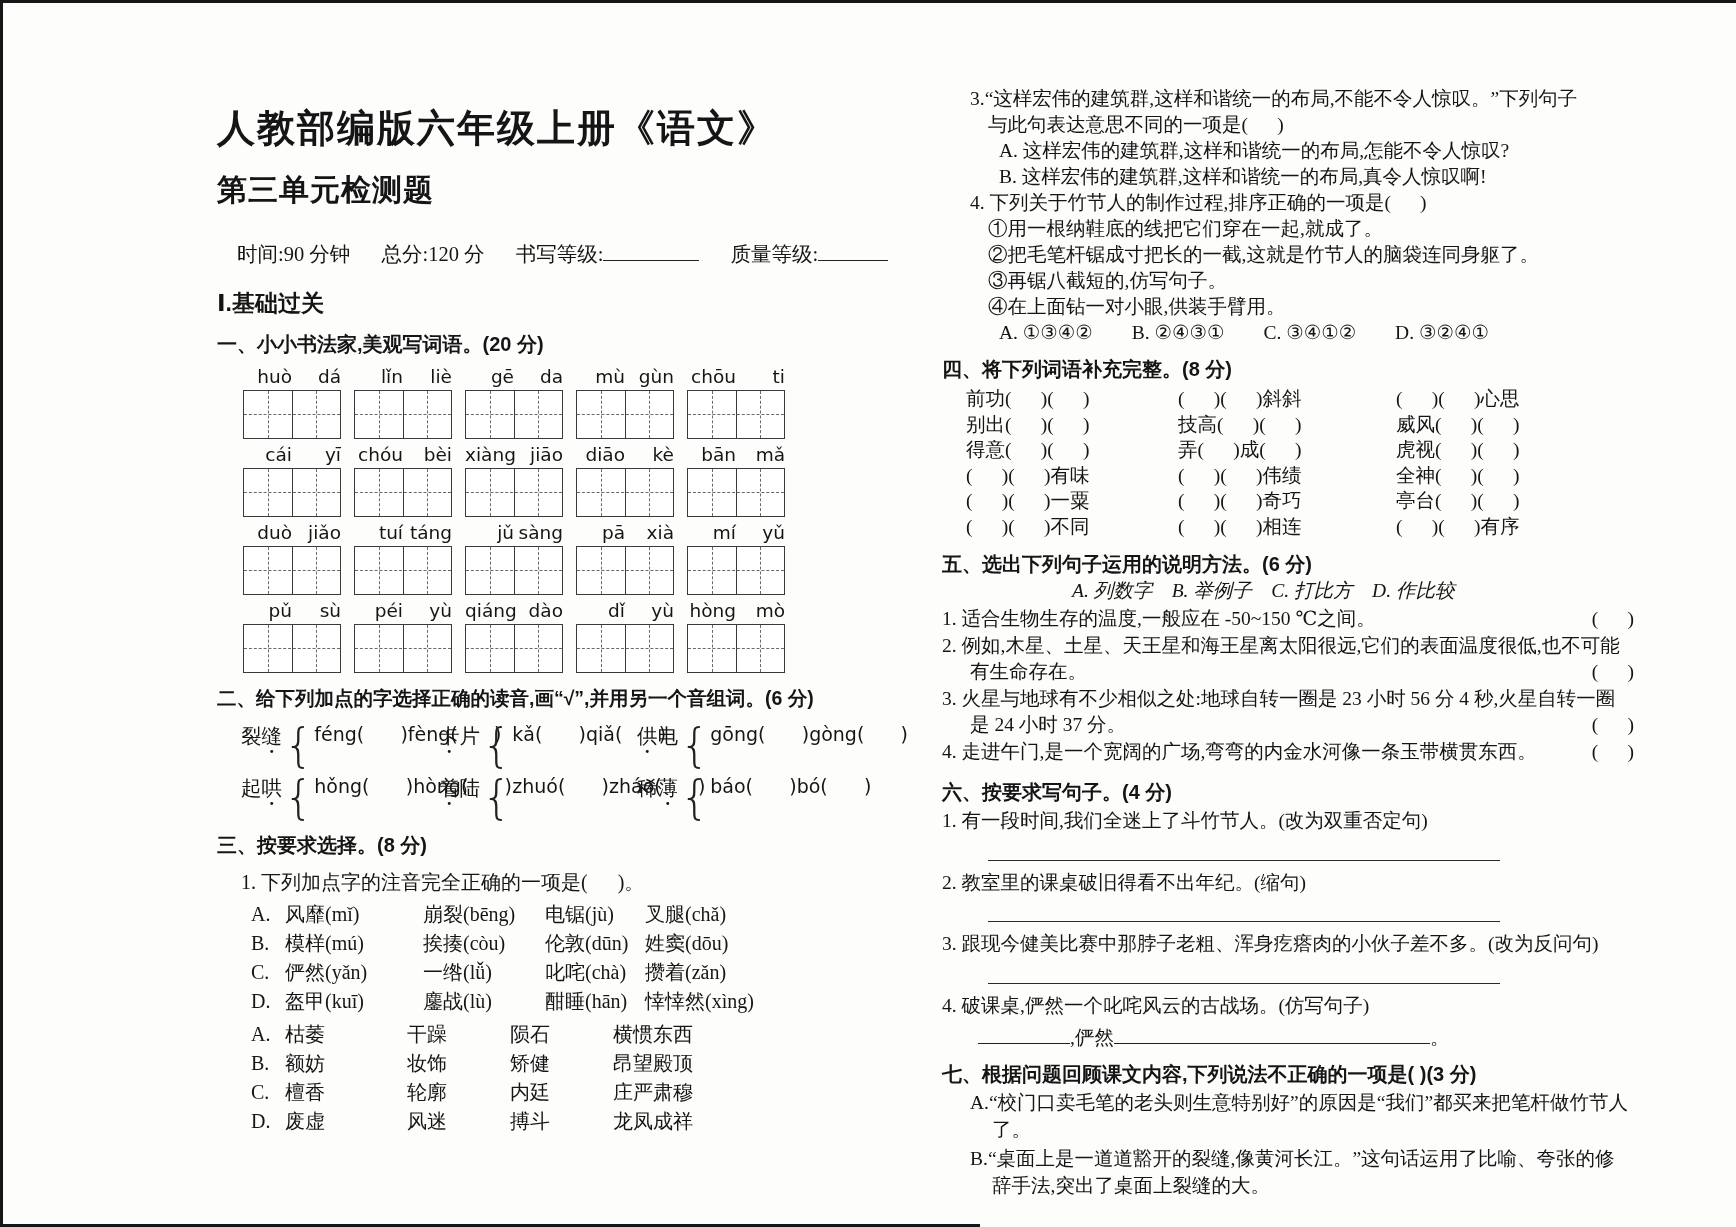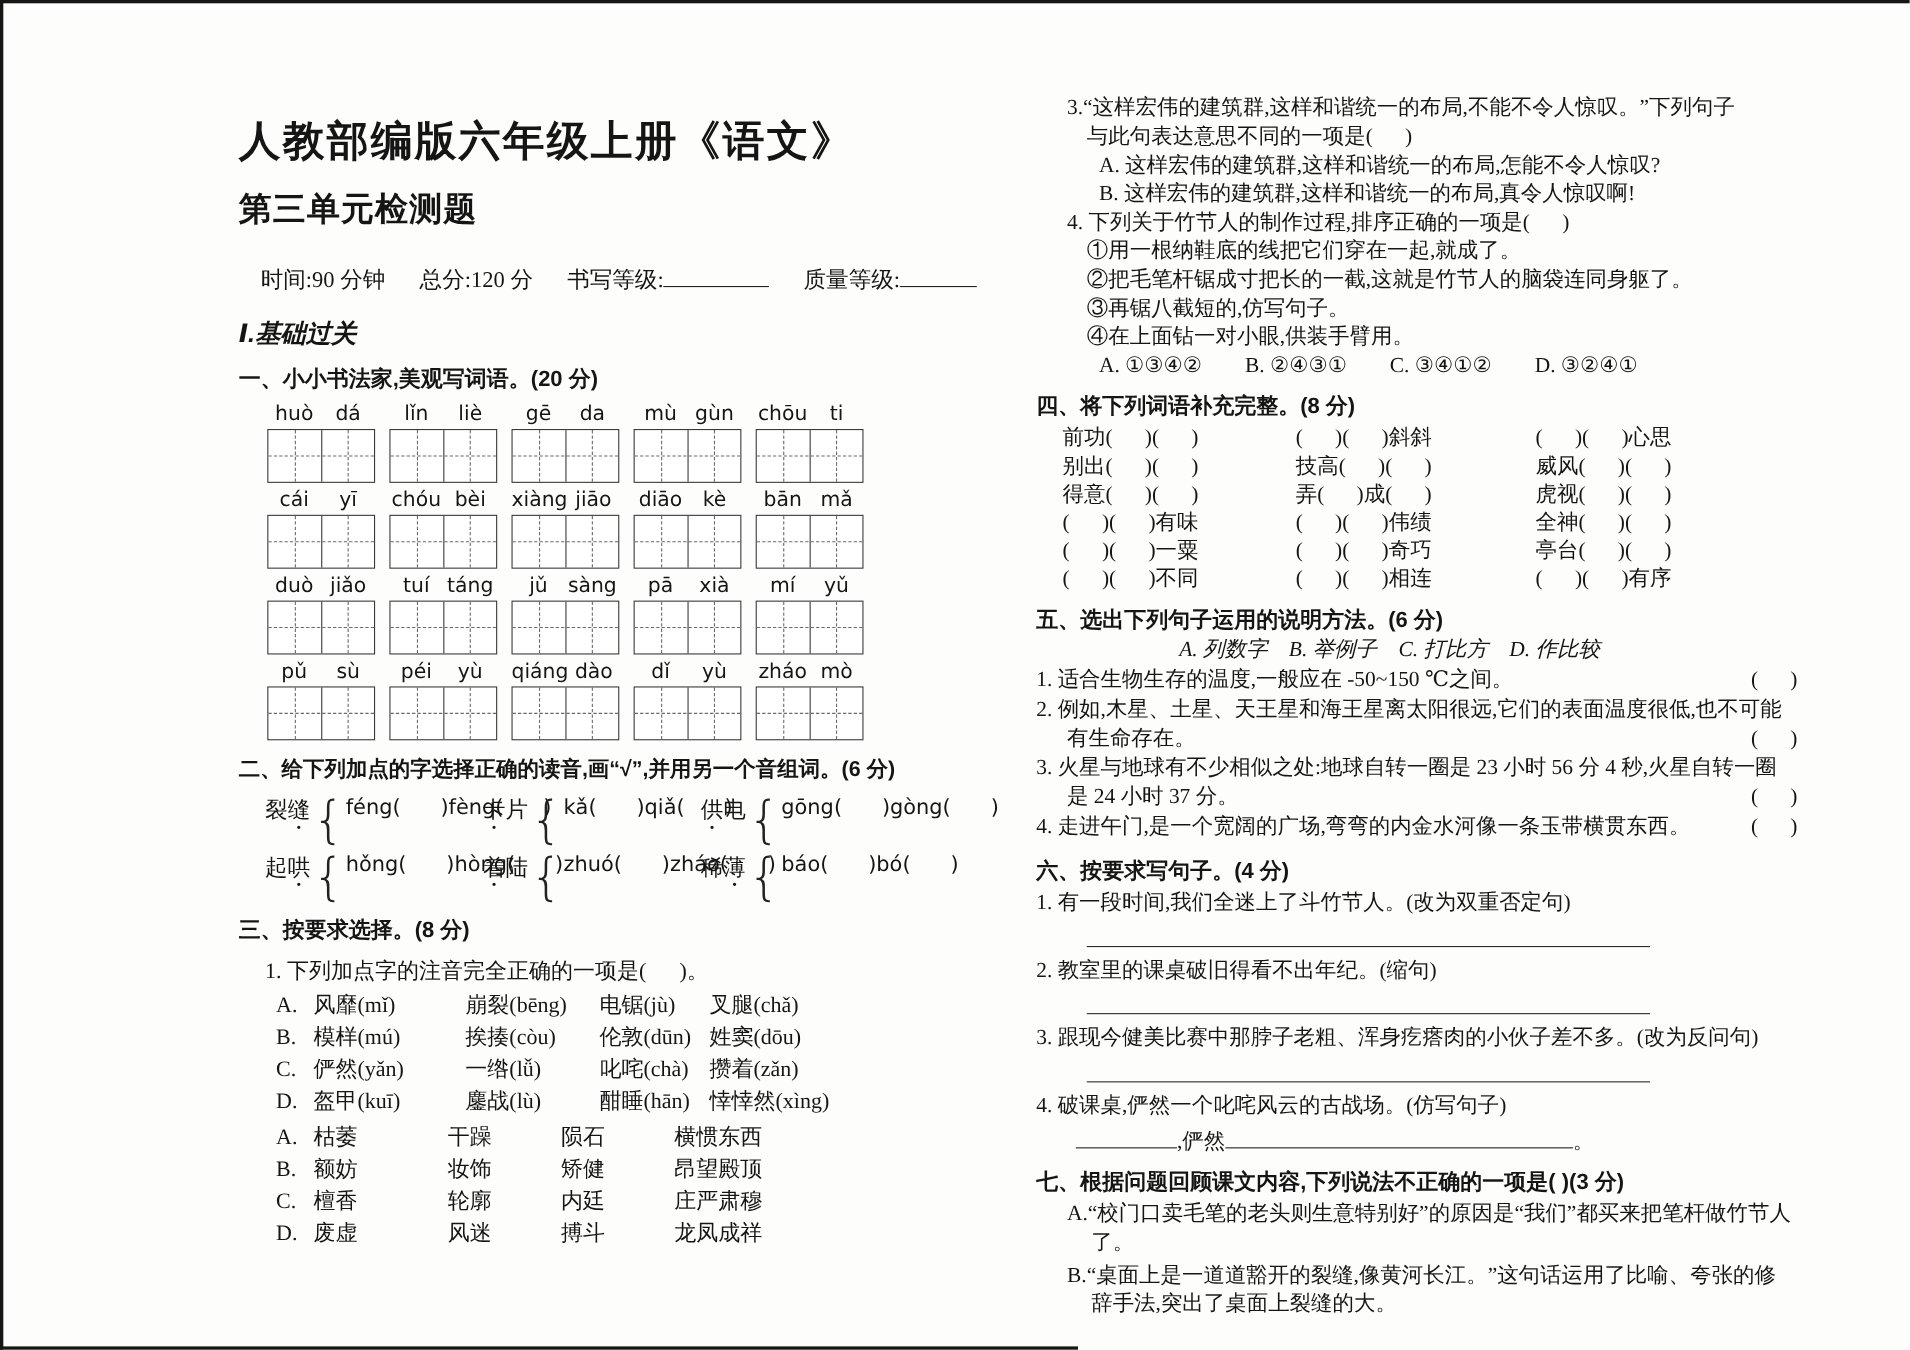--- a/index.html
+++ b/index.html
@@ -17,30 +17,30 @@
   .col-right{position:absolute;left:942px;top:86px;width:692px;font-size:19.5px;line-height:26px;}
 
   .exam-title{font-family:"Liberation Sans","DejaVu Sans",sans-serif;font-weight:bold;
     font-size:38px;letter-spacing:2px;text-align:left;white-space:nowrap;}
   .exam-subtitle{font-family:"Liberation Sans","DejaVu Sans",sans-serif;font-weight:bold;
     font-size:30px;text-align:left;margin-top:16px;letter-spacing:1px;}
   .meta-row{margin-top:28px;font-size:20.5px;white-space:nowrap;padding-left:20px;}
   .meta-row .gap{display:inline-block;width:26px;}
   .blank{display:inline-block;border-bottom:1.7px solid #222;height:1em;vertical-align:baseline;}
   .section-head{font-family:"Liberation Sans","DejaVu Sans",sans-serif;font-weight:bold;
-    font-size:23px;margin-top:20px;font-style:italic;}
+    font-size:23px;margin-top:20px;}
   .q-head{font-family:"Liberation Sans","DejaVu Sans",sans-serif;font-weight:bold;
     font-size:20px;margin-top:12px;white-space:nowrap;}
 
   
   #q1-rows{margin-top:8px;padding-left:26px;}
   .q1-row{display:flex;gap:13px;margin-bottom:5px;}
   .wgroup{width:98px;flex:0 0 auto;}
   .plabel{display:flex;height:24px;font-family:"DejaVu Sans",sans-serif;font-size:18.5px;}
-  .plabel span{flex:1;text-align:center;}
+  .plabel span{flex:1;text-align:right;}
   .wbox{position:relative;height:47px;border:1.6px solid #3a3a3a;background:#fff;}
   .wbox .v25{position:absolute;top:0;bottom:0;left:25%;border-left:1.2px dashed #6a6a6a;}
   .wbox .v50{position:absolute;top:0;bottom:0;left:50%;border-left:1.4px solid #3a3a3a;}
   .wbox .v75{position:absolute;top:0;bottom:0;left:75%;border-left:1.2px dashed #6a6a6a;}
   .wbox .h50{position:absolute;left:0;right:0;top:50%;border-top:1.2px dashed #6a6a6a;}
 
   
   #q2-grid{display:grid;grid-template-columns:198px 198px 189px;padding-left:24px;margin-top:10px;row-gap:6px;}
   .q2-item{display:flex;align-items:flex-start;}
   .q2-word{font-size:20.5px;margin-right:2px;white-space:nowrap;}
@@ -341,21 +341,21 @@
           </div>
           <div class="wbox">
             <div class="v25"></div>
             <div class="v50"></div>
             <div class="v75"></div>
             <div class="h50"></div>
           </div>
         </div>
         <div class="wgroup">
           <div class="plabel">
-            <span>zháo</span>
+            <span>hòng</span>
             <span>mò</span>
           </div>
           <div class="wbox">
             <div class="v25"></div>
             <div class="v50"></div>
             <div class="v75"></div>
             <div class="h50"></div>
           </div>
         </div>
       </div>

